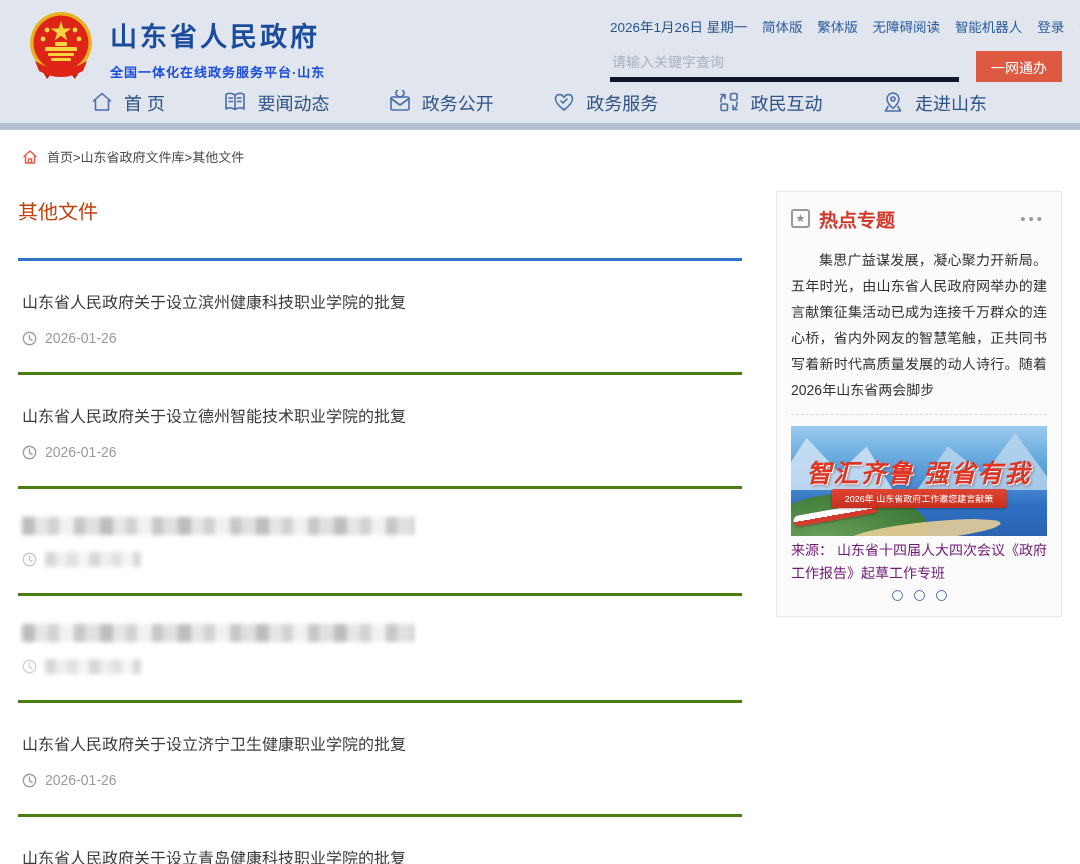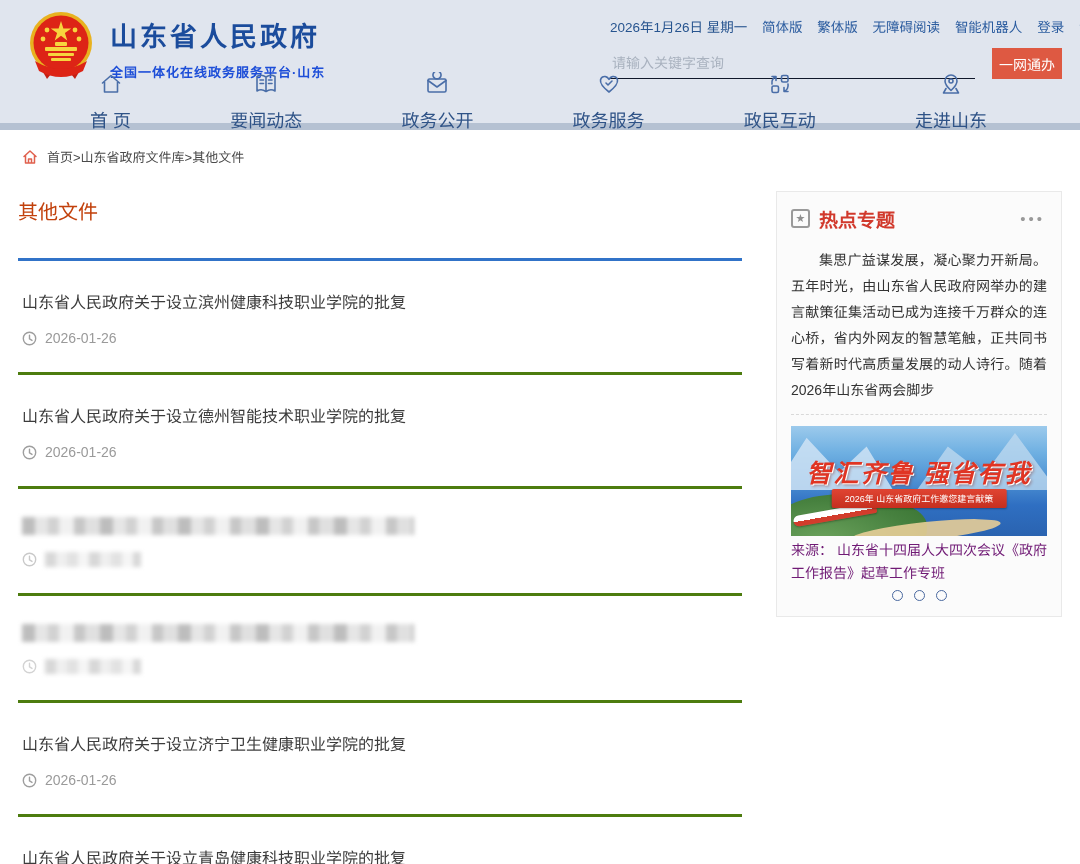--- a/index.html
+++ b/index.html
@@ -11,26 +11,26 @@
   .header-top { display:flex; align-items:flex-start; padding:9px 18px 0 25px; height:81px; }
   .emblem { width:72px; height:72px; flex:0 0 auto; }
   .brand { margin-left:13px; padding-top:6px; }
   .site-title { font-size:27px; font-weight:bold; color:#1b4c9c; letter-spacing:3px; }
   .site-subtitle { font-size:13px; color:#1d4ed8; font-weight:bold; margin-top:8px; letter-spacing:1px; }
   .header-right { margin-left:auto; padding-top:7px; width:452px; }
   .top-links { text-align:right; font-size:13.5px; color:#2b5c9f; white-space:nowrap; }
   .top-links span { margin-left:11px; cursor:pointer; }
   .top-links .date { margin-left:0; color:#27548f; }
   .search-row { display:flex; align-items:flex-end; margin-top:12px; }
-  .search-input { flex:1; background:transparent; border:none; border-bottom:1px solid #0f172a; font-size:14px; color:#333; padding:6px 2px 7px; outline:none; }
+  .search-input { flex:1; background:transparent; border:none; border-bottom:5px solid #0f172a; font-size:14px; color:#333; padding:6px 2px 7px; outline:none; }
   .search-input::placeholder { color:#a9b2bf; }
-  .search-btn { width:70px; height:31px; margin-left:17px; background:#de5942; color:#fff; border:none; font-size:14px; cursor:pointer; font-family:inherit; }
+  .search-btn { width:86px; height:31px; margin-left:17px; background:#de5942; color:#fff; border:none; font-size:14px; cursor:pointer; font-family:inherit; }
 
   .nav { display:flex; align-items:center; justify-content:space-between; height:42px; padding:0 93px 0 90px; }
-  .nav-item { display:flex; align-items:center; gap:10px; cursor:pointer;flex-direction:column; }
+  .nav-item { display:flex; align-items:center; gap:10px; cursor:pointer; }
   .nav-item svg { width:24px; height:24px; stroke:#4a6ea8; fill:none; stroke-width:1.6; }
   .nav-label { font-size:18px; color:#2f5387; }
   .header-strip { height:7px; background:#b5c1d2; }
 
   
   .breadcrumb { display:flex; align-items:center; gap:9px; padding:17px 0 0 22px; }
   .breadcrumb svg { width:16px; height:16px; }
   .breadcrumb-text { font-size:13px; color:#4a4a4a; }
 
   

